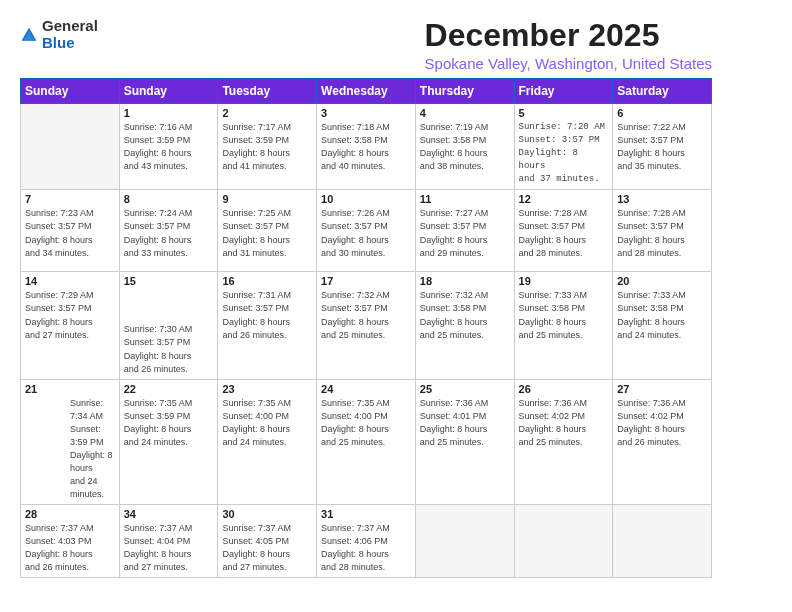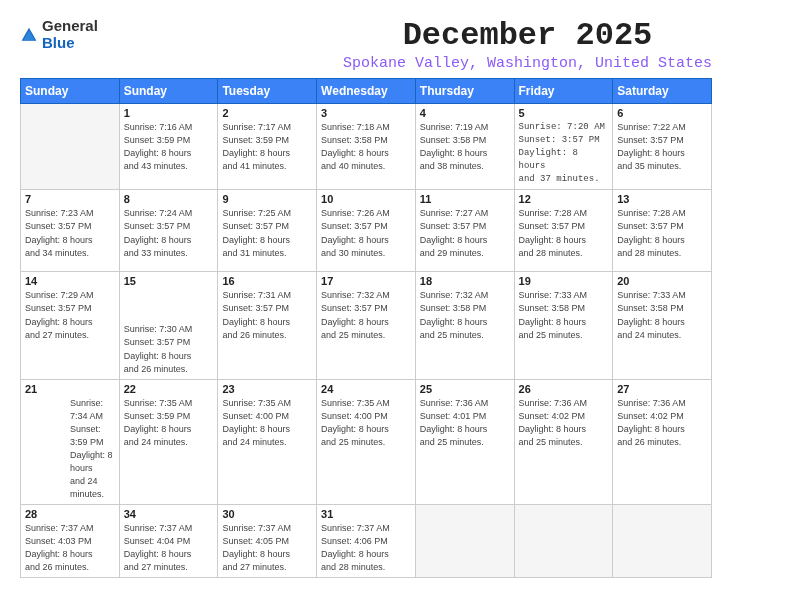--- a/index.html
+++ b/index.html
@@ -32,41 +32,40 @@
       font-weight: bold;
       line-height: 1.1;
     }
     .logo-general { color: #333; }
     .logo-blue { color: #1565c0; }
     .logo-icon {
       width: 18px;
       height: 18px;
     }
     .title-block {
-      text-align: center;
-      font-family: Liberation Mono, monospace;
+      text-align: left;
     }
     .month-title {
       font-size: 32px;
       font-weight: bold;
       color: #222;
       line-height: 1.1;
     }
     .location-title {
       font-size: 15px;
       color: #8b5cf6;
       margin-top: 2px;
     }
     .calendar {
       width: 100%;
       border-collapse: collapse;
       border: 1px solid #ccc;
     }
     .calendar th {
-      background: #3b82f6;
+      background: #6d28d9;
       color: #fff;
       font-size: 12px;
       font-weight: bold;
       padding: 5px 4px;
       text-align: left;
       border: 1px solid #1565c0;
     }
     .calendar td {
       width: 14.28%;
       vertical-align: top;

